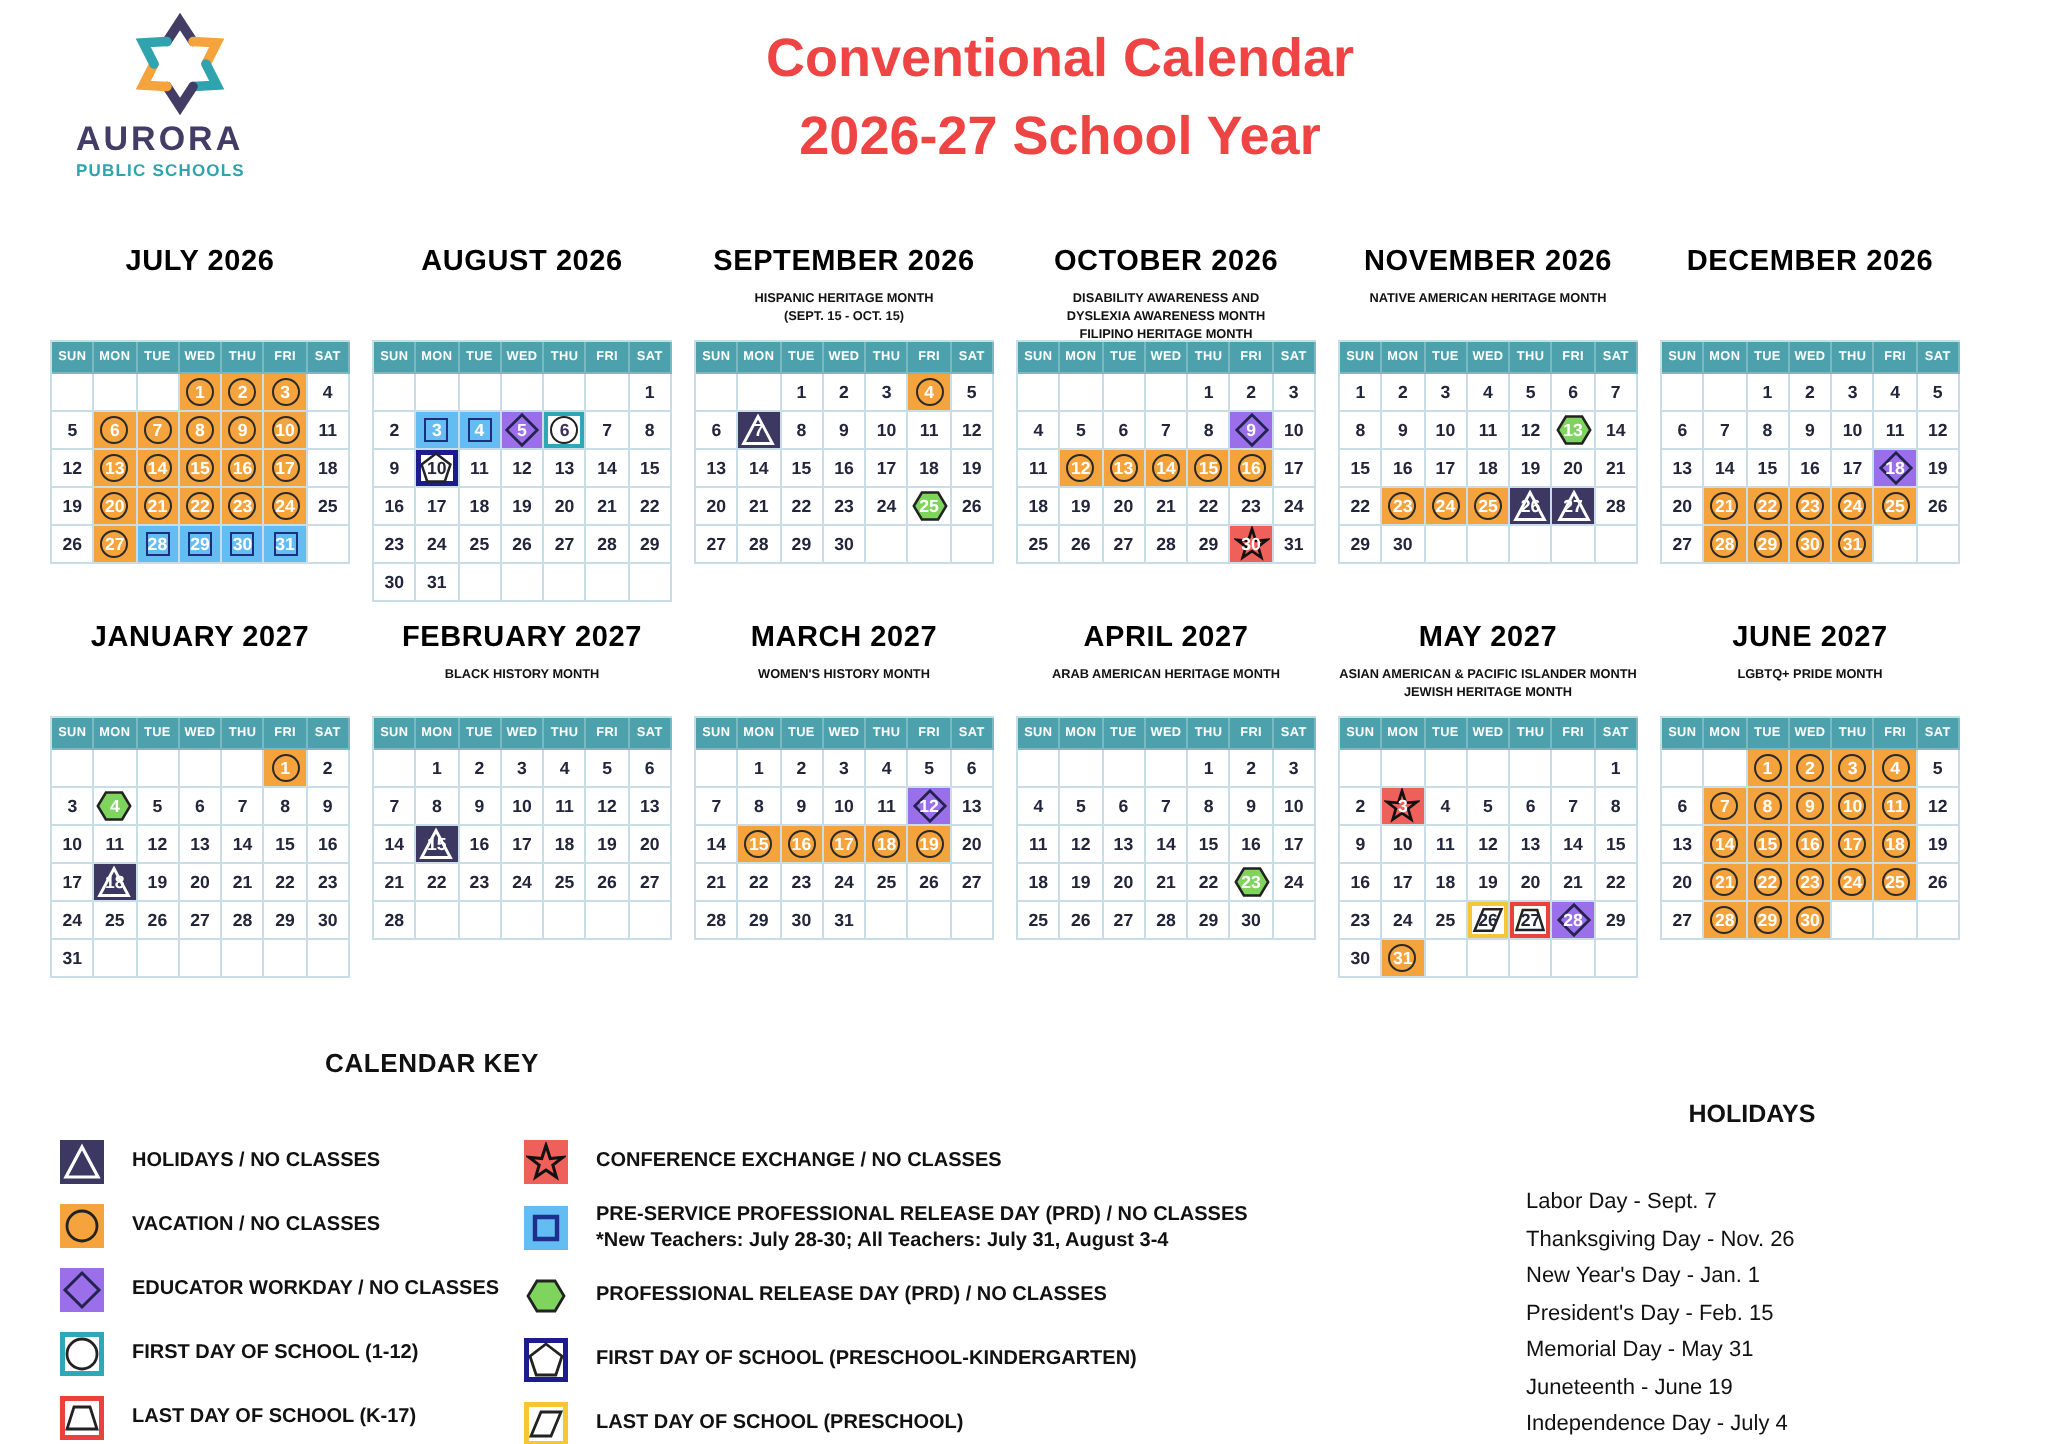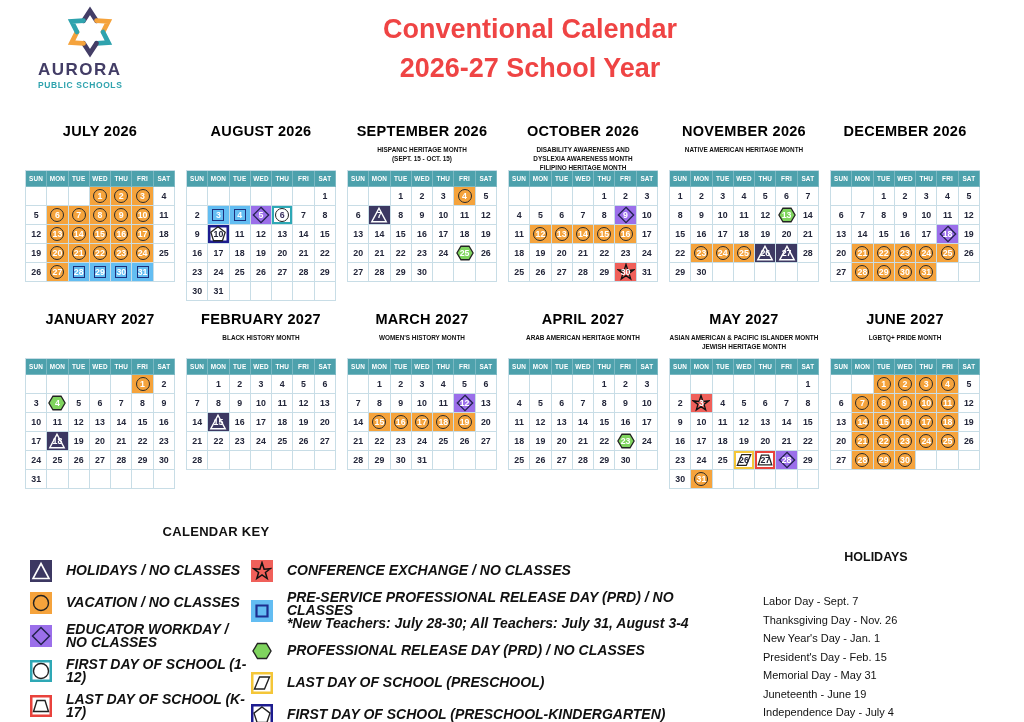--- a/index.html
+++ b/index.html
@@ -40,28 +40,28 @@
   .mk-conference { background:#F0605A; } .mk-conference .num { color:#fff; }
   .mk-prd .num { color:#fff; }
   .mk-firstday112 { box-shadow:inset 0 0 0 2px #2EA8B5; }
   .mk-firstday112 .num { width:14px; height:14px; border:1px solid #222; border-radius:50%; color:#3a2e5f;
                          display:flex; align-items:center; justify-content:center; }
   .mk-firstdayPK { box-shadow:inset 0 0 0 2.5px #1D1C8F; }
   .mk-lastdayK12 { box-shadow:inset 0 0 0 2px #E9423C; }
   .mk-lastdayPre { box-shadow:inset 0 0 0 2px #F4C638; }
 
   .keywrap { position:absolute; left:30px; top:524px; width:690px; }
-  .keytitle { width:372px; text-align:center; font-size:13px; font-weight:800; margin-bottom:20px; letter-spacing:0.3px; }
+  .keytitle { width:372px; text-align:center; font-size:13px; font-weight:800; margin-bottom:30px; letter-spacing:0.3px; }
   .keycols { display:flex; }
   .kcol { display:flex; flex-direction:column; }
   .kcol-left { width:232px; }
   .kitem { display:flex; align-items:center; margin-bottom:9px; min-height:23px; }
   .kicon { width:22px; height:22px; position:relative; margin-right:14px; flex:none; }
   .kicon .shape { width:20px; height:20px; }
-  .klabel { font-size:14px; font-weight:700; color:#111; line-height:13px;font-style:italic; }
+  .klabel { font-size:10px; font-weight:700; color:#111; line-height:13px; }
 
   .holidays { position:absolute; left:742px; top:550px; width:268px; }
   .holtitle { text-align:center; font-size:12.5px; font-weight:800; margin-bottom:28px; }
   .hitem { font-size:11px; color:#111; line-height:18.5px; padding-left:21px; }
 </style>
 </head>
 <body>
 
 <div class="logo">
   <svg width="52" height="52" viewBox="0 0 60 60">
@@ -1556,34 +1556,34 @@
         </div>
         <div class="kitem">
           <div class="kicon" style="background:transparent;">
             <svg class="shape" viewBox="0 0 20 20">
               <path d="M5.5 2.5 L14.5 2.5 L19 10 L14.5 17.5 L5.5 17.5 L1 10 Z" fill="#7FD45E" stroke="#222" stroke-width="1.4"></path>
             </svg>
           </div>
           <div class="klabel">PROFESSIONAL RELEASE DAY (PRD) / NO CLASSES</div>
         </div>
         <div class="kitem">
+          <div class="kicon" style="background:#fff;box-shadow:inset 0 0 0 2.5px #1D1C8F;">
+            <svg class="shape" viewBox="0 0 20 20">
+              <path d="M10 2 L18 8.1 L14.9 17.5 L5.1 17.5 L2 8.1 Z" fill="none" stroke="#222" stroke-width="1.4"></path>
+            </svg>
+          </div>
+          <div class="klabel">FIRST DAY OF SCHOOL (PRESCHOOL-KINDERGARTEN)</div>
+        </div>
+        <div class="kitem">
           <div class="kicon" style="background:#fff;box-shadow:inset 0 0 0 2.5px #F4C638;">
             <svg class="shape" viewBox="0 0 20 20">
               <path d="M7.5 4 L17.5 4 L12.5 16 L2.5 16 Z" fill="none" stroke="#222" stroke-width="1.4"></path>
             </svg>
           </div>
           <div class="klabel">LAST DAY OF SCHOOL (PRESCHOOL)</div>
-        </div>
-        <div class="kitem">
-          <div class="kicon" style="background:#fff;box-shadow:inset 0 0 0 2.5px #1D1C8F;">
-            <svg class="shape" viewBox="0 0 20 20">
-              <path d="M10 2 L18 8.1 L14.9 17.5 L5.1 17.5 L2 8.1 Z" fill="none" stroke="#222" stroke-width="1.4"></path>
-            </svg>
-          </div>
-          <div class="klabel">FIRST DAY OF SCHOOL (PRESCHOOL-KINDERGARTEN)</div>
         </div>
       </div>
   </div>
 </div>
 
 <div class="holidays">
   <div class="holtitle">HOLIDAYS</div>
   <div id="hol-list">
       <div class="hitem">Labor Day - Sept. 7</div>
       <div class="hitem">Thanksgiving Day - Nov. 26</div>

